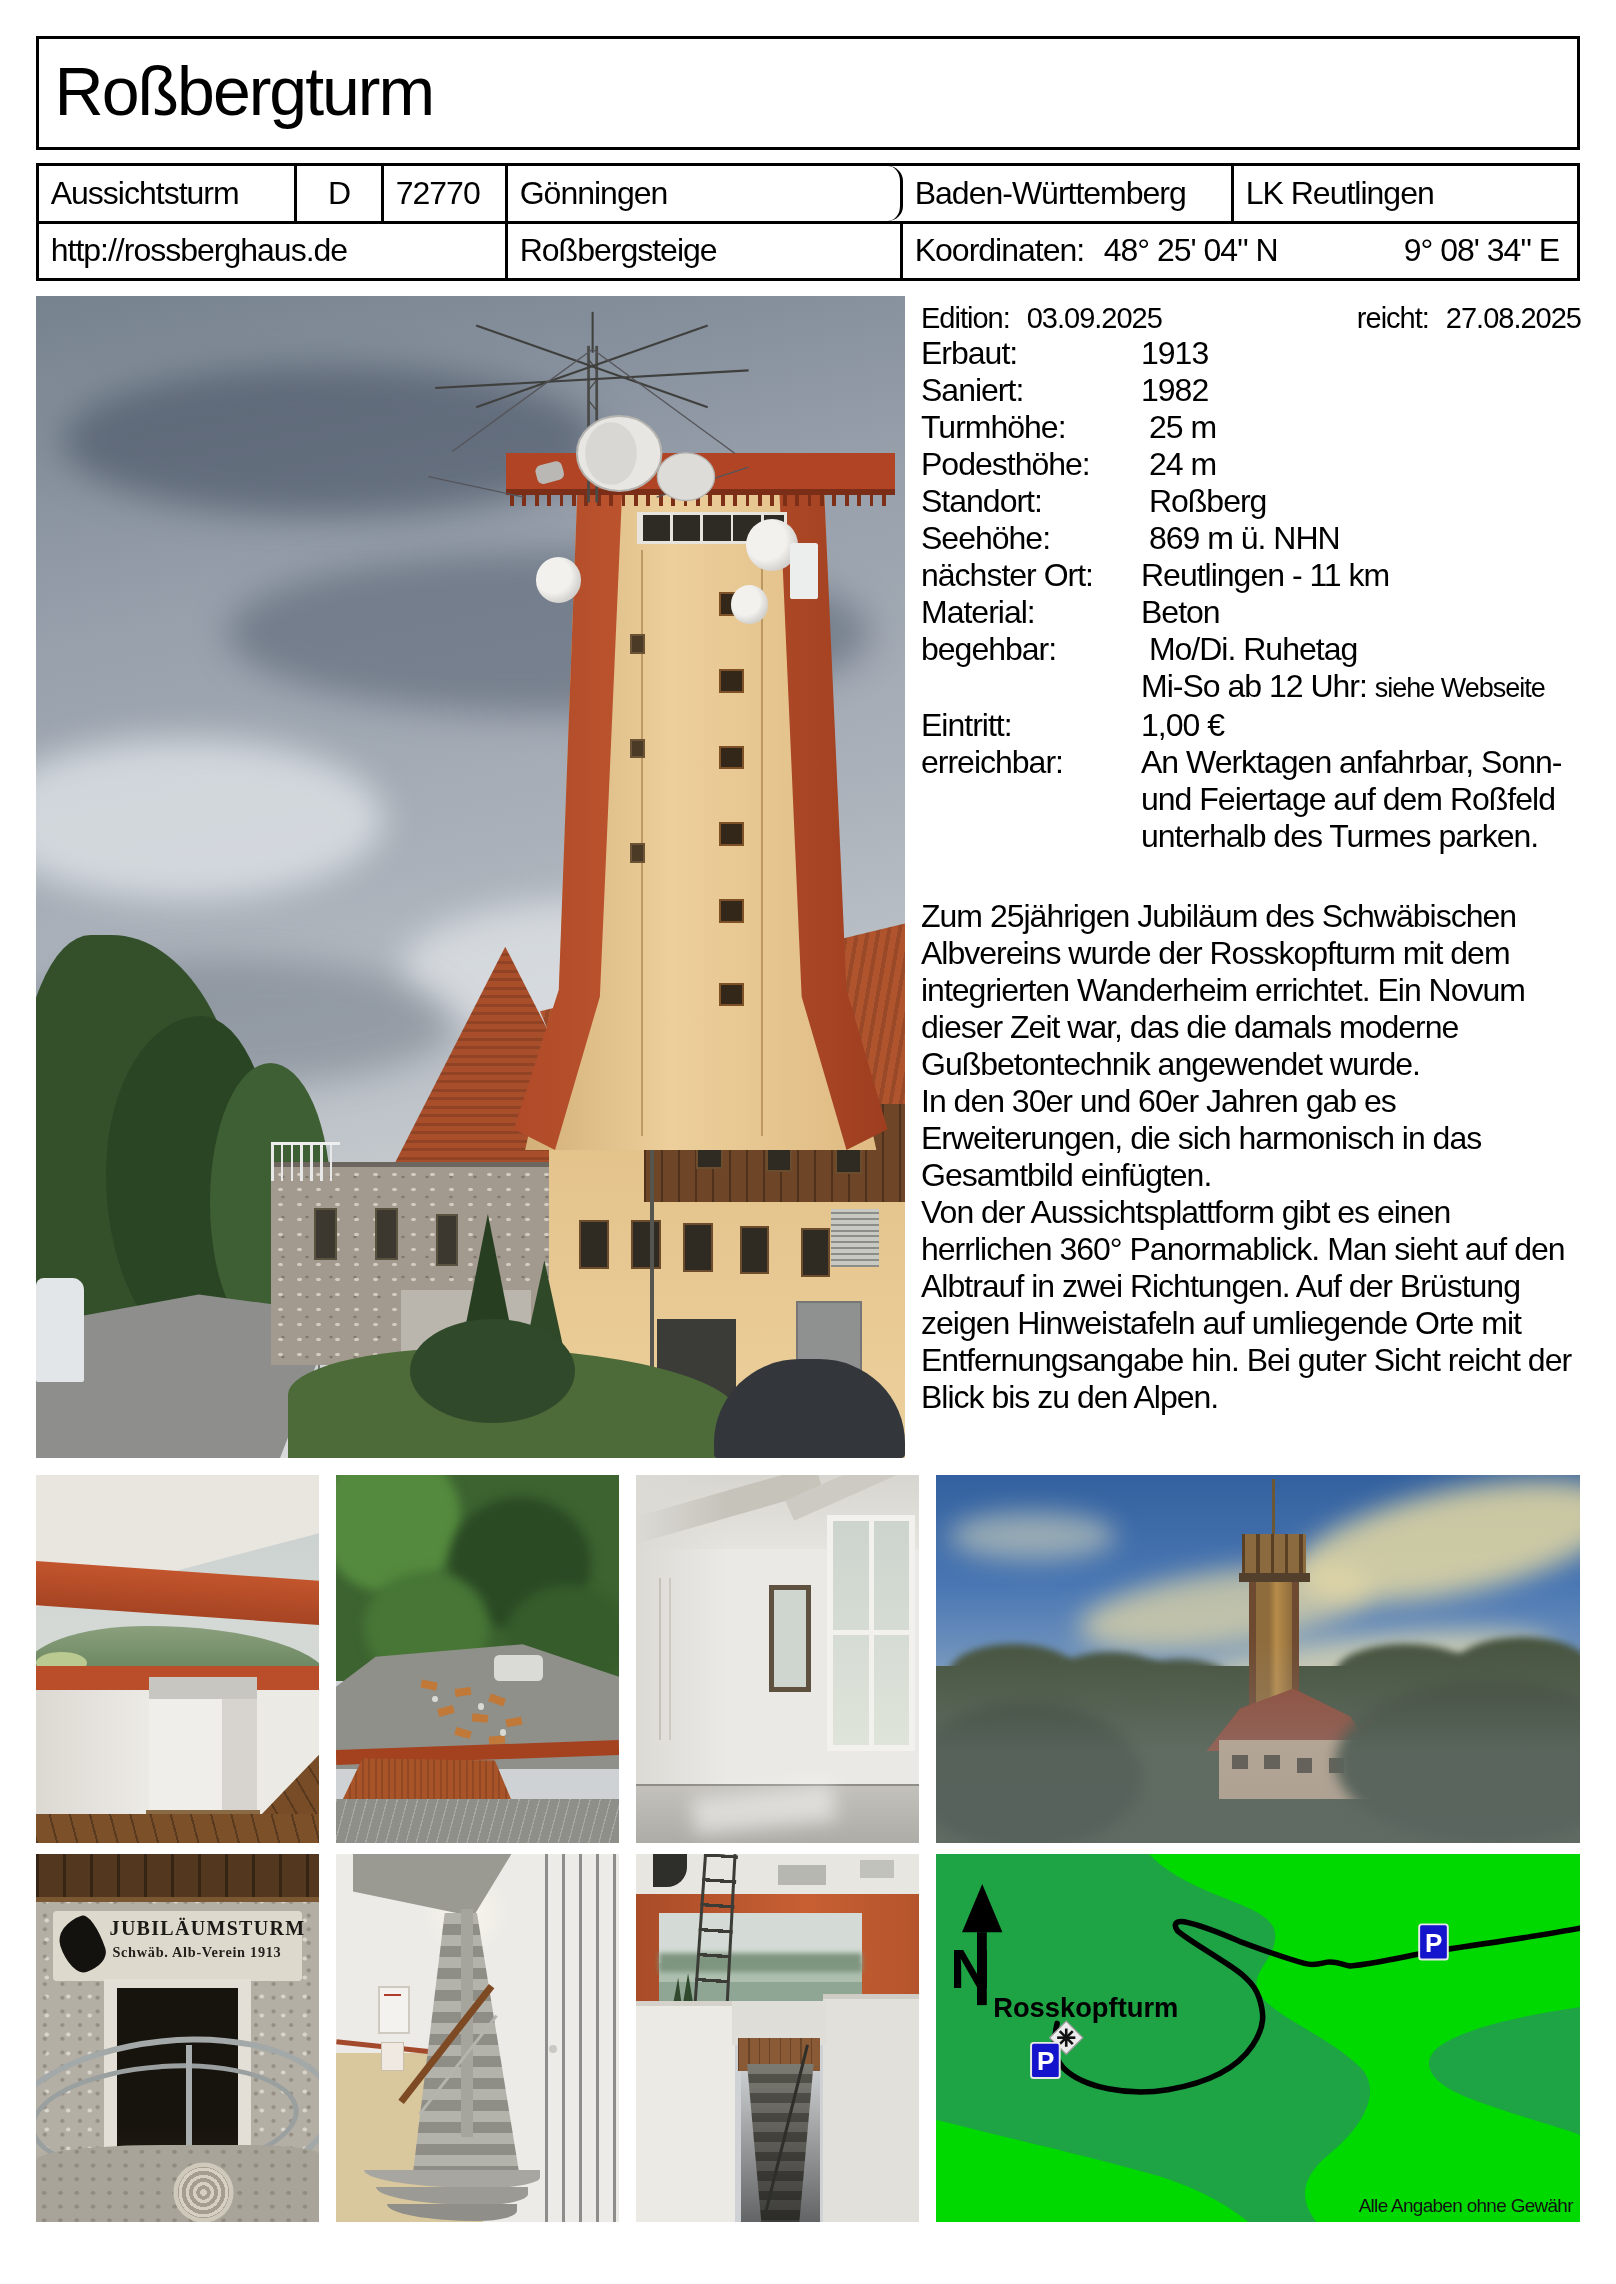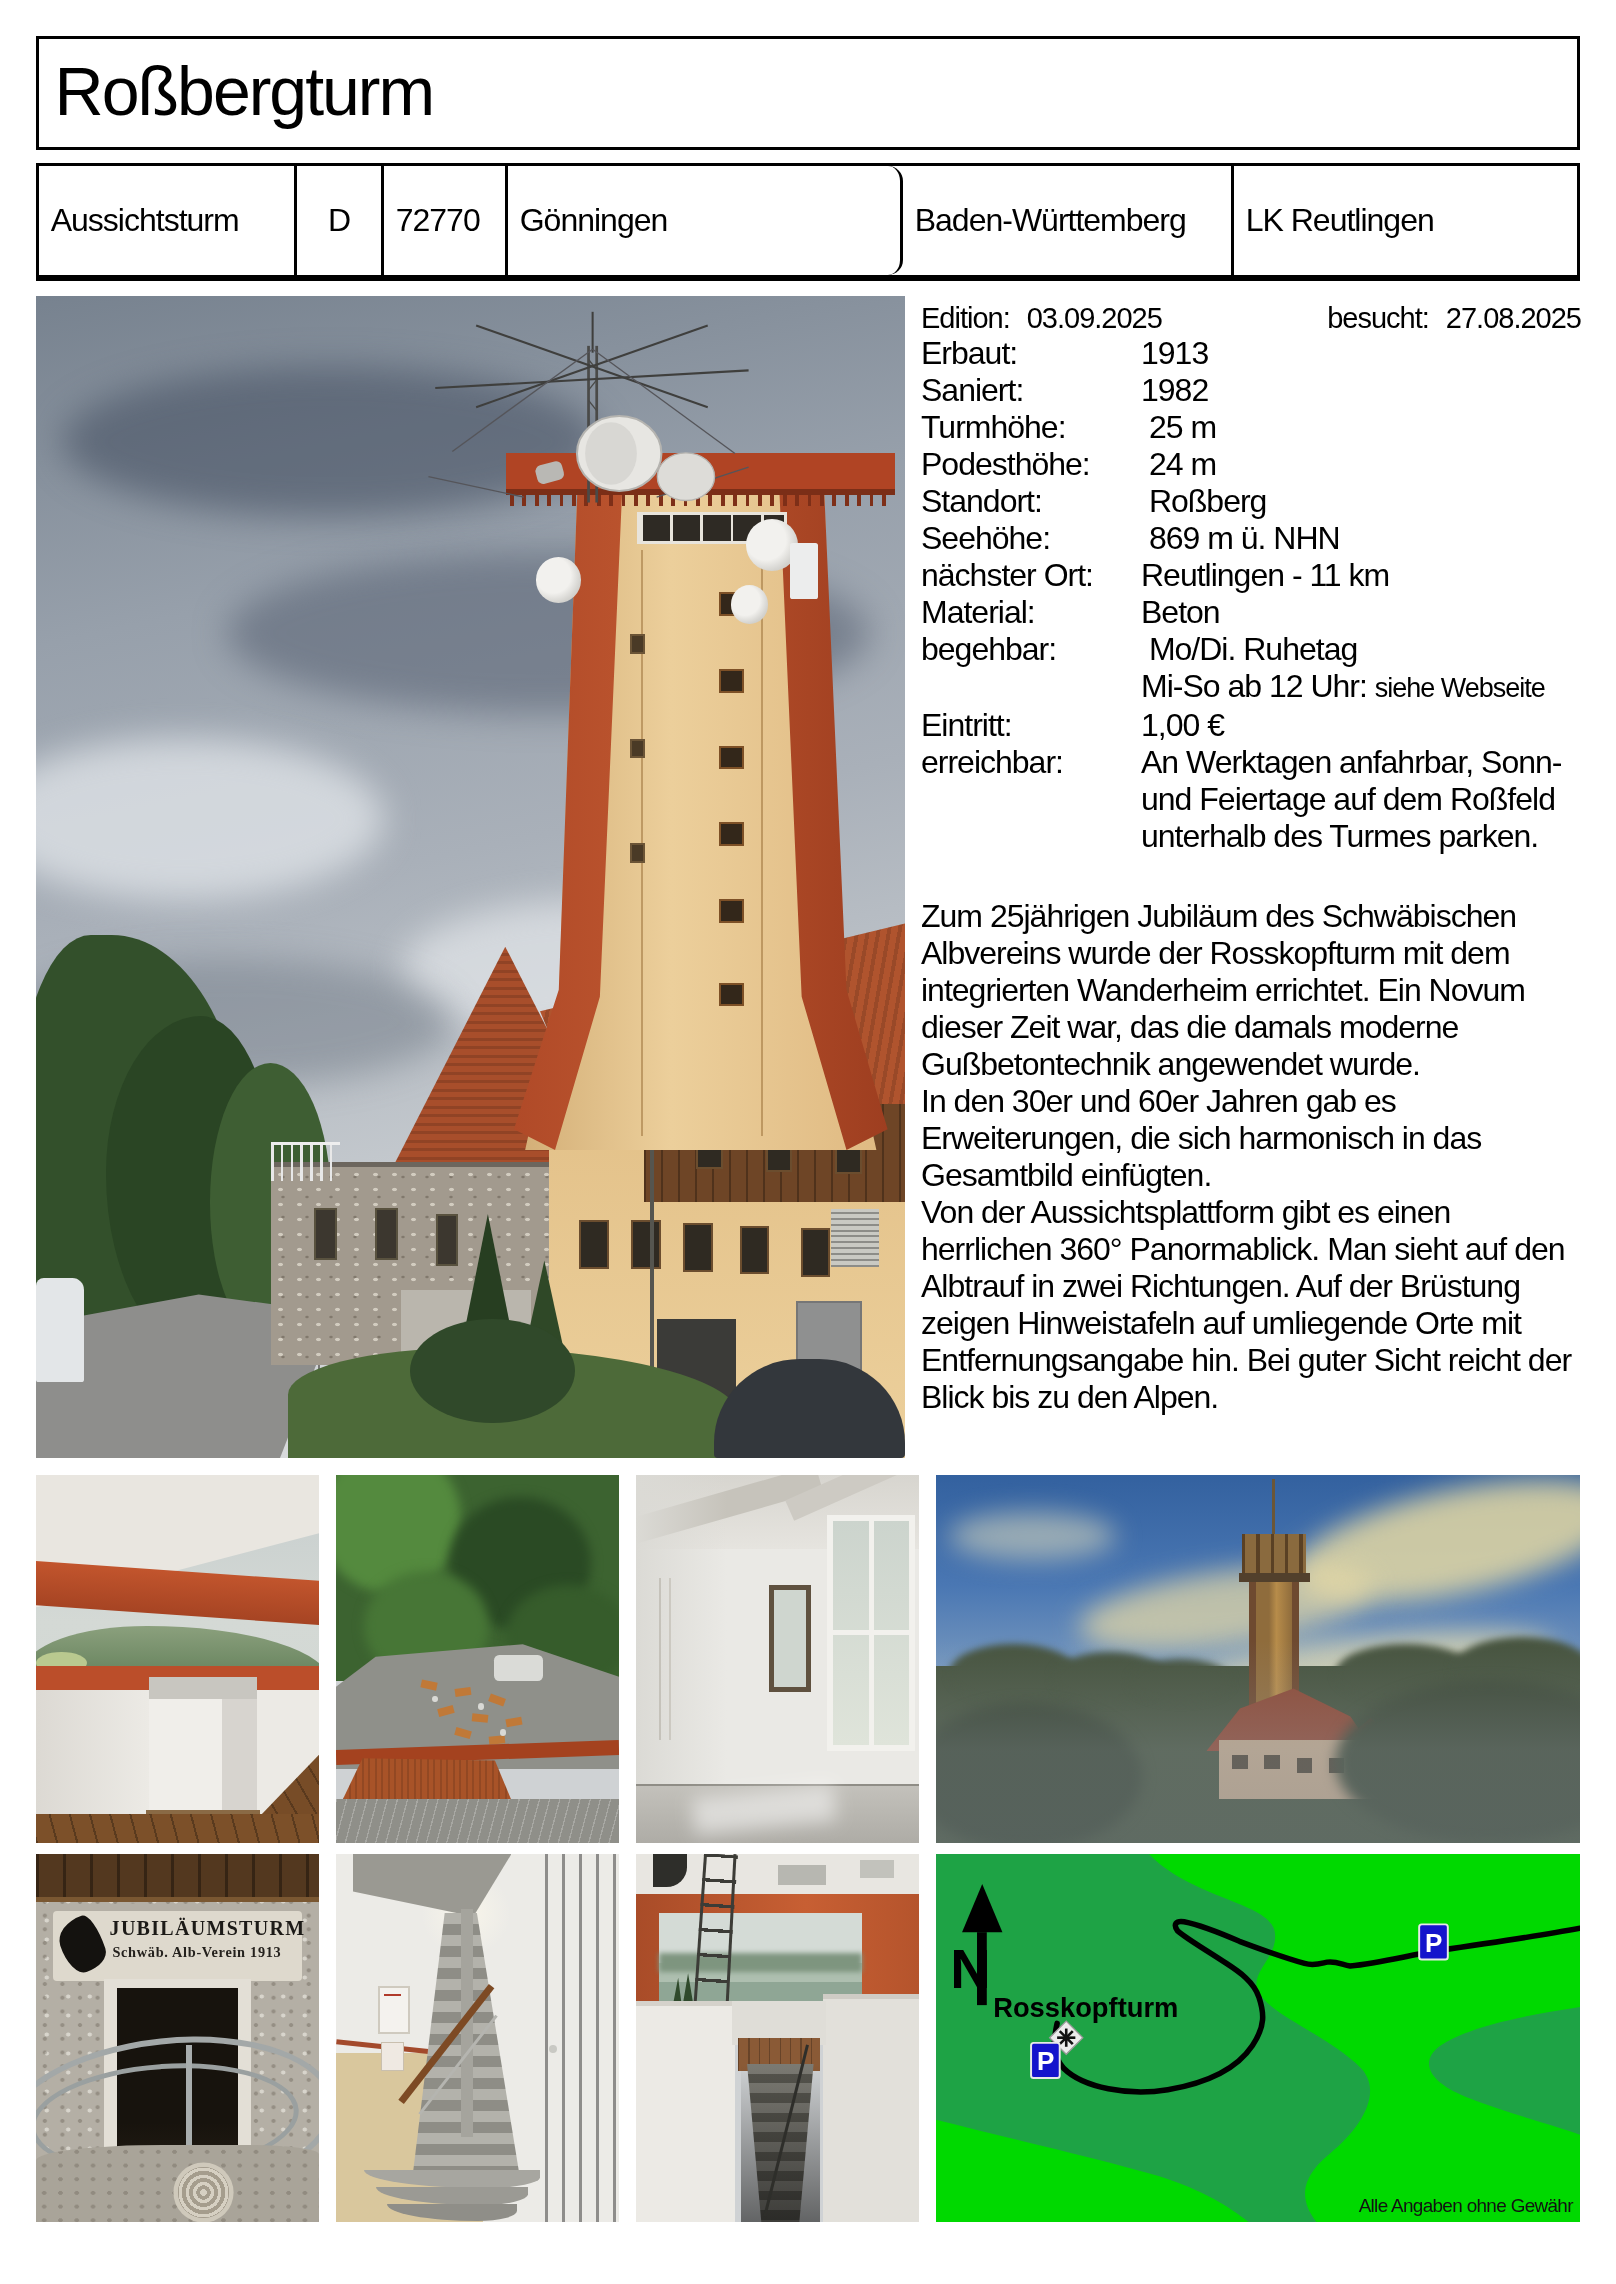--- a/index.html
+++ b/index.html
@@ -271,20 +271,31 @@
   </div>
 
   <div class="abs head-table">
     <div class="t-row first">
       <div class="t-cell c1">Aussichtsturm</div>
       <div class="t-cell c2">D</div>
       <div class="t-cell c3">72770</div>
       <div class="t-cell c4">Gönningen</div>
       <div class="t-cell c5">Baden-Württemberg</div>
       <div class="t-cell c6 last">LK Reutlingen</div>
+    </div>
+    <div class="t-row">
+      <div class="t-cell cA">http://rossberghaus.de</div>
+      <div class="t-cell cB">Roßbergsteige</div>
+      <div class="t-cell cC last">
+        <span class="coordgrp">
+          <span class="lbl">Koordinaten:</span>
+          <span>48° 25' 04" N</span>
+        </span>
+        <span>9° 08' 34" E</span>
+      </div>
     </div>
   </div>
 
   <div class="abs photo p-main">
     <div class="abs mp-sky"></div>
     <div class="abs cloud mp-c1"></div>
     <div class="abs cloud mp-c2"></div>
     <div class="abs cloud mp-c3"></div>
     <div class="abs cloud mp-c4"></div>
     <div class="abs cloud mp-c5"></div>
@@ -367,21 +378,21 @@
       <ellipse cx="300" cy="218" rx="62" ry="55" fill="#e7e6e2" stroke="#b5b4b0" stroke-width="3"></ellipse>
       <ellipse cx="288" cy="218" rx="38" ry="46" fill="#d8d7d3"></ellipse>
       <ellipse cx="398" cy="252" rx="42" ry="35" fill="#dddcd8" stroke="#b5b4b0" stroke-width="2"></ellipse>
       <rect x="178" y="232" width="40" height="28" rx="9" fill="#b9b8b4" transform="rotate(-15 198 246)"></rect>
     </svg>
   </div>
 
   <div class="abs info-panel">
     <div class="ed-row">
       <span class="grp"><span class="ed-l">Edition:</span><span>03.09.2025</span></span>
-      <span class="grp"><span class="ed-l">besucht:</span><span>27.08.2025</span></span>
+      <span class="grp"><span class="ed-l">reicht:</span><span>27.08.2025</span></span>
     </div>
     <div class="frow">
         <div class="flabel">Erbaut:</div>
         <div class="fvalue">1913</div>
       </div>
     <div class="frow">
         <div class="flabel">Saniert:</div>
         <div class="fvalue">1982</div>
       </div>
     <div class="frow">

